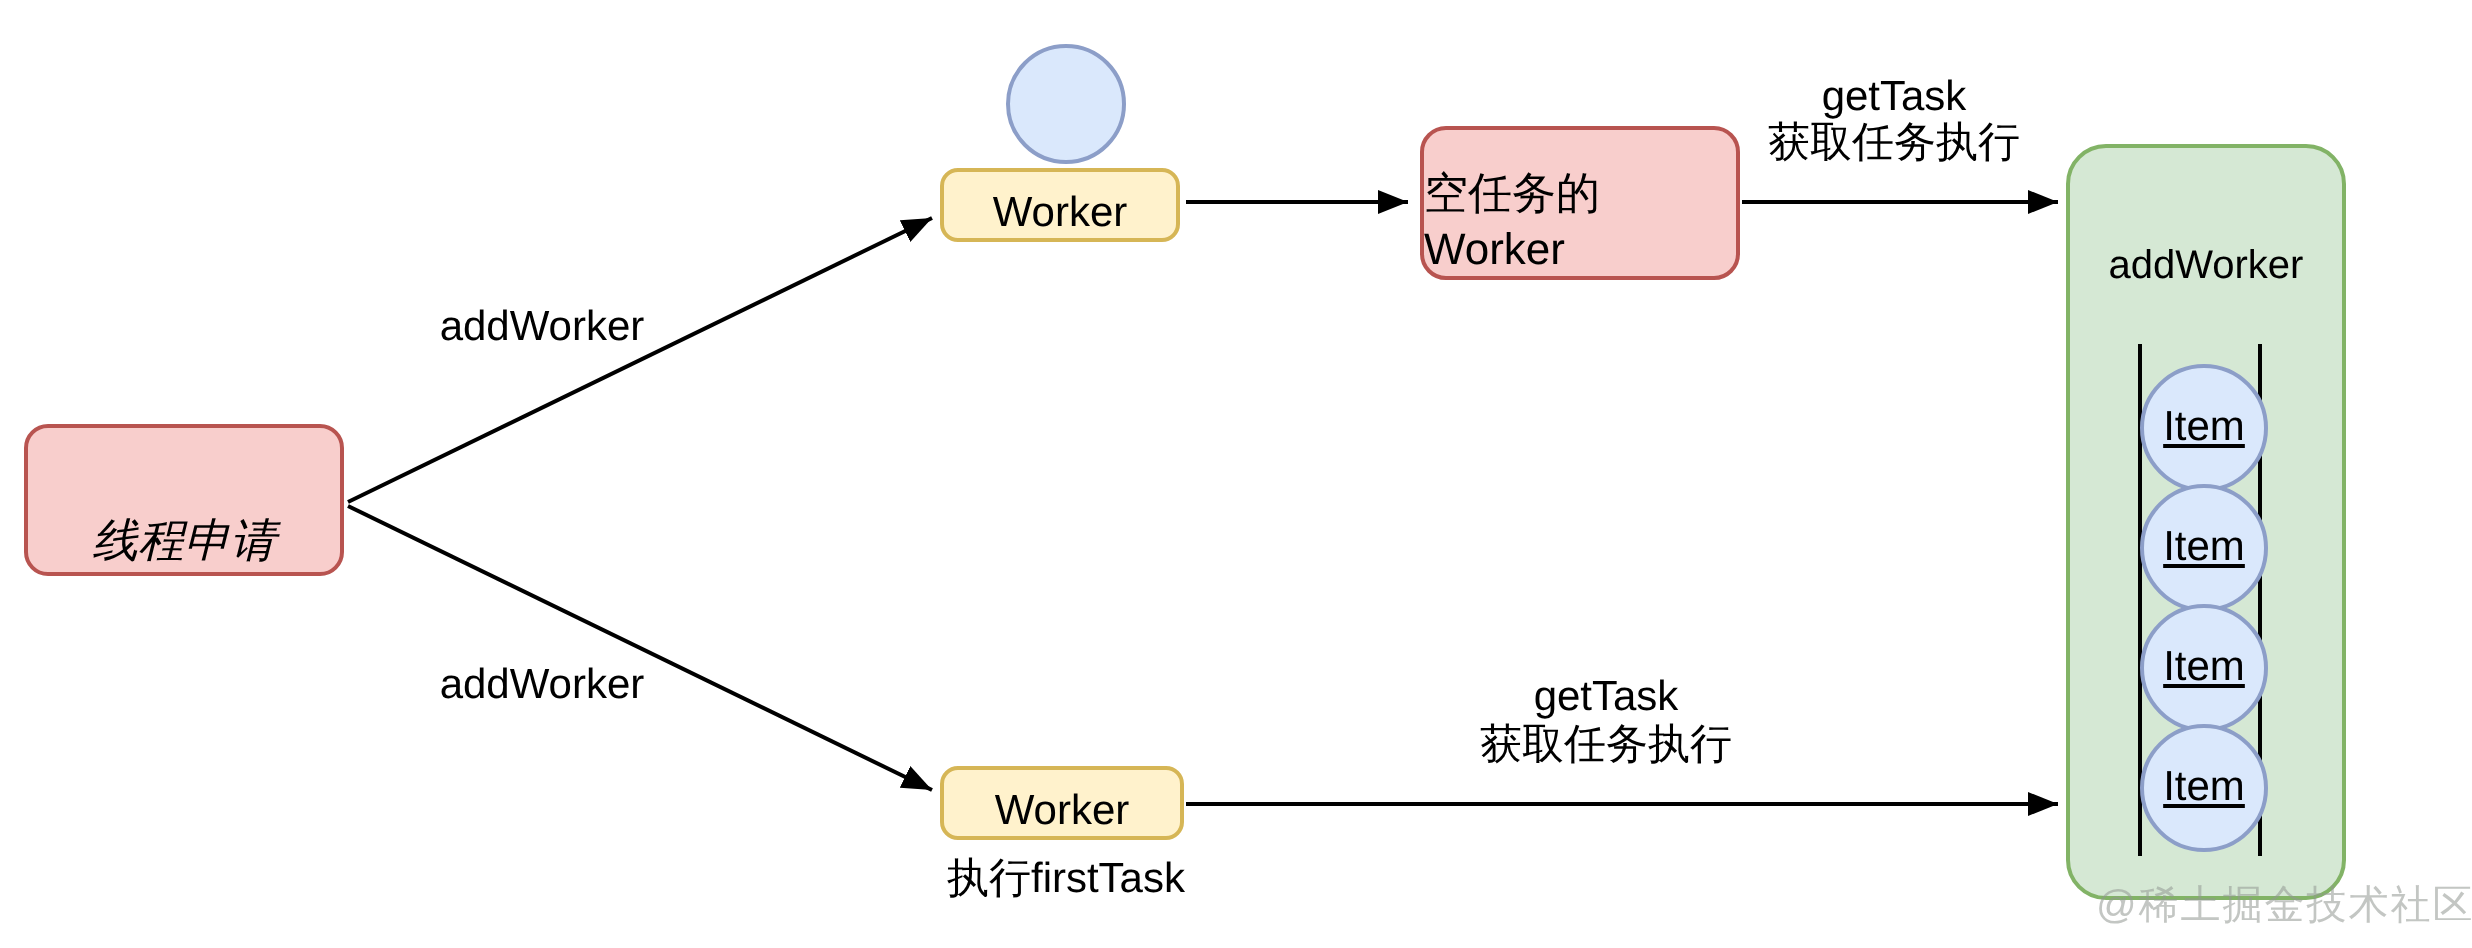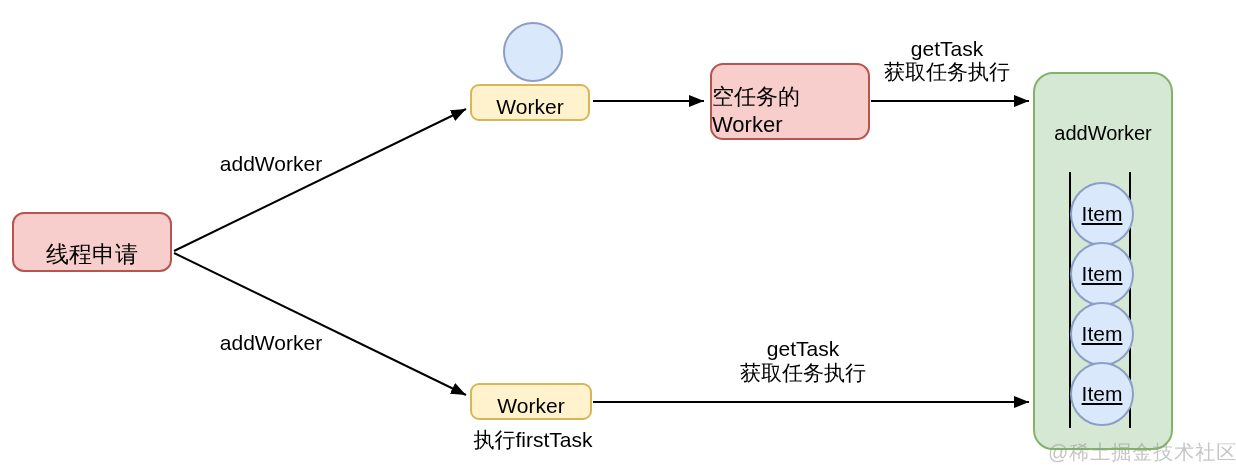--- a/index.html
+++ b/index.html
@@ -18,21 +18,21 @@
     align-items: flex-end;
     justify-content: center;
     box-sizing: border-box;
     z-index: 2;
   }
   .pink   { background: #f8cecc; border: 2px solid #b85450; }
   .yellow { background: #fff2cc; border: 2px solid #d6b656; }
   .green  { background: #d5e8d4; border: 2px solid #82b366; }
   .bluec  { background: #dae8fc; border: 2px solid #8c9ec8; border-radius: 50%; }
 
-  #box-thread   { left: 12px;  top: 212px; width: 160px; height: 60px; border-radius: 12px; font-size: 23px; }
+  #box-thread   { left: 12px;  top: 212px; width: 160px; height: 76px; border-radius: 12px; font-size: 23px; font-style: italic; }
   #worker-top   { left: 470px; top: 84px;  width: 120px; height: 37px; border-radius: 9px; font-size: 21px; }
   #worker-bottom{ left: 470px; top: 383px; width: 122px; height: 37px; border-radius: 9px; font-size: 21px; }
   #box-exec     { left: 710px; top: 63px;  width: 160px; height: 77px; border-radius: 13px; font-size: 22px; }
   #box-queue    { left: 1033px; top: 72px; width: 140px; height: 378px; border-radius: 20px; z-index: 1; }
 
   #queue-title {
     position: absolute; left: 0; right: 0; top: 48px;
     text-align: center; font-size: 20px; z-index: 2;
   }
   .item-circle {

